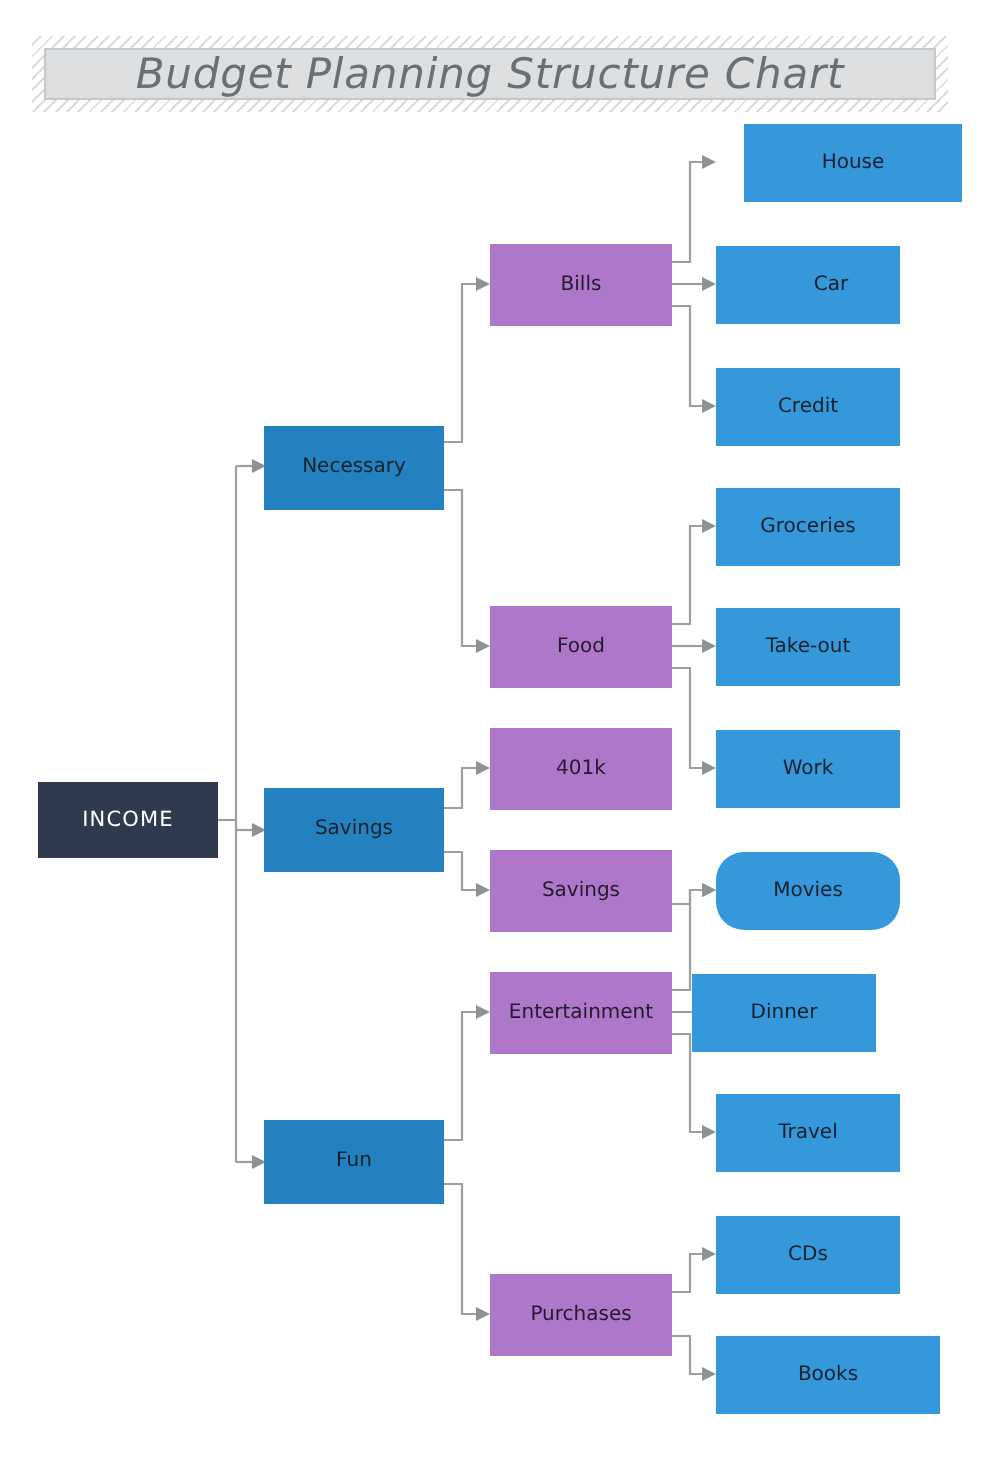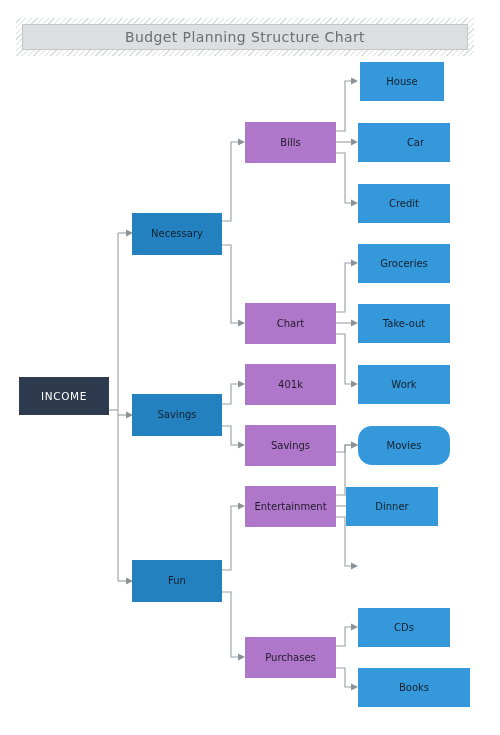--- a/index.html
+++ b/index.html
@@ -20,21 +20,21 @@
         #d9dde0 3px, #d9dde0 4px);
     border:0;
   }
   .title-band{
     position:absolute;left:22px;top:24px;width:446px;height:26px;
     background:#dcdedf;border:1px solid #c4c7c9;
     display:flex;align-items:center;justify-content:center;
     box-sizing:border-box;
   }
   .title-text{
-    font-size:14px;color:#6b6f72;letter-spacing:.4px;white-space:nowrap;
+    font-size:21px;color:#6b6f72;letter-spacing:.4px;white-space:nowrap;font-style:italic;
   }
 
   
   .node{
     position:absolute;box-sizing:border-box;
     display:flex;align-items:center;justify-content:center;
     text-align:center;line-height:1.15;
   }
   .node span{pointer-events:none;}
   .node.root{background:#2e3b4e;color:#ffffff;font-size:10.5px;letter-spacing:.6px;}
@@ -110,54 +110,54 @@
     <polygon points="351,502.5 358,506 351,509.5"></polygon>
     <path d="M336,517 H345 V566 H351"></path>
     <polygon points="351,562.5 358,566 351,569.5"></polygon>
 
     <path d="M336,646 H345 V627 H351"></path>
     <polygon points="351,623.5 358,627 351,630.5"></polygon>
     <path d="M336,668 H345 V687 H351"></path>
     <polygon points="351,683.5 358,687 351,690.5"></polygon>
   </svg>
 
-  <div class="node root" style="left:19px;top:377px;width:90px;height:38px;align-items:center;">
+  <div class="node root" style="left:19px;top:391px;width:90px;height:38px;align-items:center;">
     <span>INCOME</span>
   </div>
 
   <div class="node l2" style="left:132px;top:213px;width:90px;height:42px;">
     <span>Necessary</span>
   </div>
   <div class="node l2" style="left:132px;top:394px;width:90px;height:42px;">
     <span>Savings</span>
   </div>
   <div class="node l2" style="left:132px;top:560px;width:90px;height:42px;">
     <span>Fun</span>
   </div>
 
   <div class="node l3" style="left:245px;top:122px;width:91px;height:41px;">
     <span>Bills</span>
   </div>
   <div class="node l3" style="left:245px;top:303px;width:91px;height:41px;">
-    <span>Chart</span>
+    <span>Food</span>
   </div>
   <div class="node l3" style="left:245px;top:364px;width:91px;height:41px;">
     <span>401k</span>
   </div>
   <div class="node l3" style="left:245px;top:425px;width:91px;height:41px;">
     <span>Savings</span>
   </div>
   <div class="node l3" style="left:245px;top:486px;width:91px;height:41px;">
     <span>Entertainment</span>
   </div>
   <div class="node l3" style="left:245px;top:637px;width:91px;height:41px;">
     <span>Purchases</span>
   </div>
 
-  <div class="node leaf" style="left:360px;top:62px;width:84px;height:39px;">
+  <div class="node leaf" style="left:372px;top:62px;width:109px;height:39px;">
     <span>House</span>
   </div>
   <div class="node leaf" style="left:358px;top:123px;width:92px;height:39px;padding-left:23px;">
     <span>Car</span>
   </div>
   <div class="node leaf" style="left:358px;top:184px;width:92px;height:39px;">
     <span>Credit</span>
   </div>
   <div class="node leaf" style="left:358px;top:244px;width:92px;height:39px;">
     <span>Groceries</span>
@@ -167,20 +167,23 @@
   </div>
   <div class="node leaf" style="left:358px;top:365px;width:92px;height:39px;">
     <span>Work</span>
   </div>
   <div class="node leaf" style="left:358px;top:426px;width:92px;height:39px;border-radius:14px;">
     <span>Movies</span>
   </div>
   <div class="node leaf" style="left:346px;top:487px;width:92px;height:39px;">
     <span>Dinner</span>
   </div>
+  <div class="node leaf" style="left:358px;top:547px;width:92px;height:39px;">
+    <span>Travel</span>
+  </div>
   <div class="node leaf" style="left:358px;top:608px;width:92px;height:39px;">
     <span>CDs</span>
   </div>
   <div class="node leaf" style="left:358px;top:668px;width:112px;height:39px;">
     <span>Books</span>
   </div>
 
 </div>
 
 </body></html>

